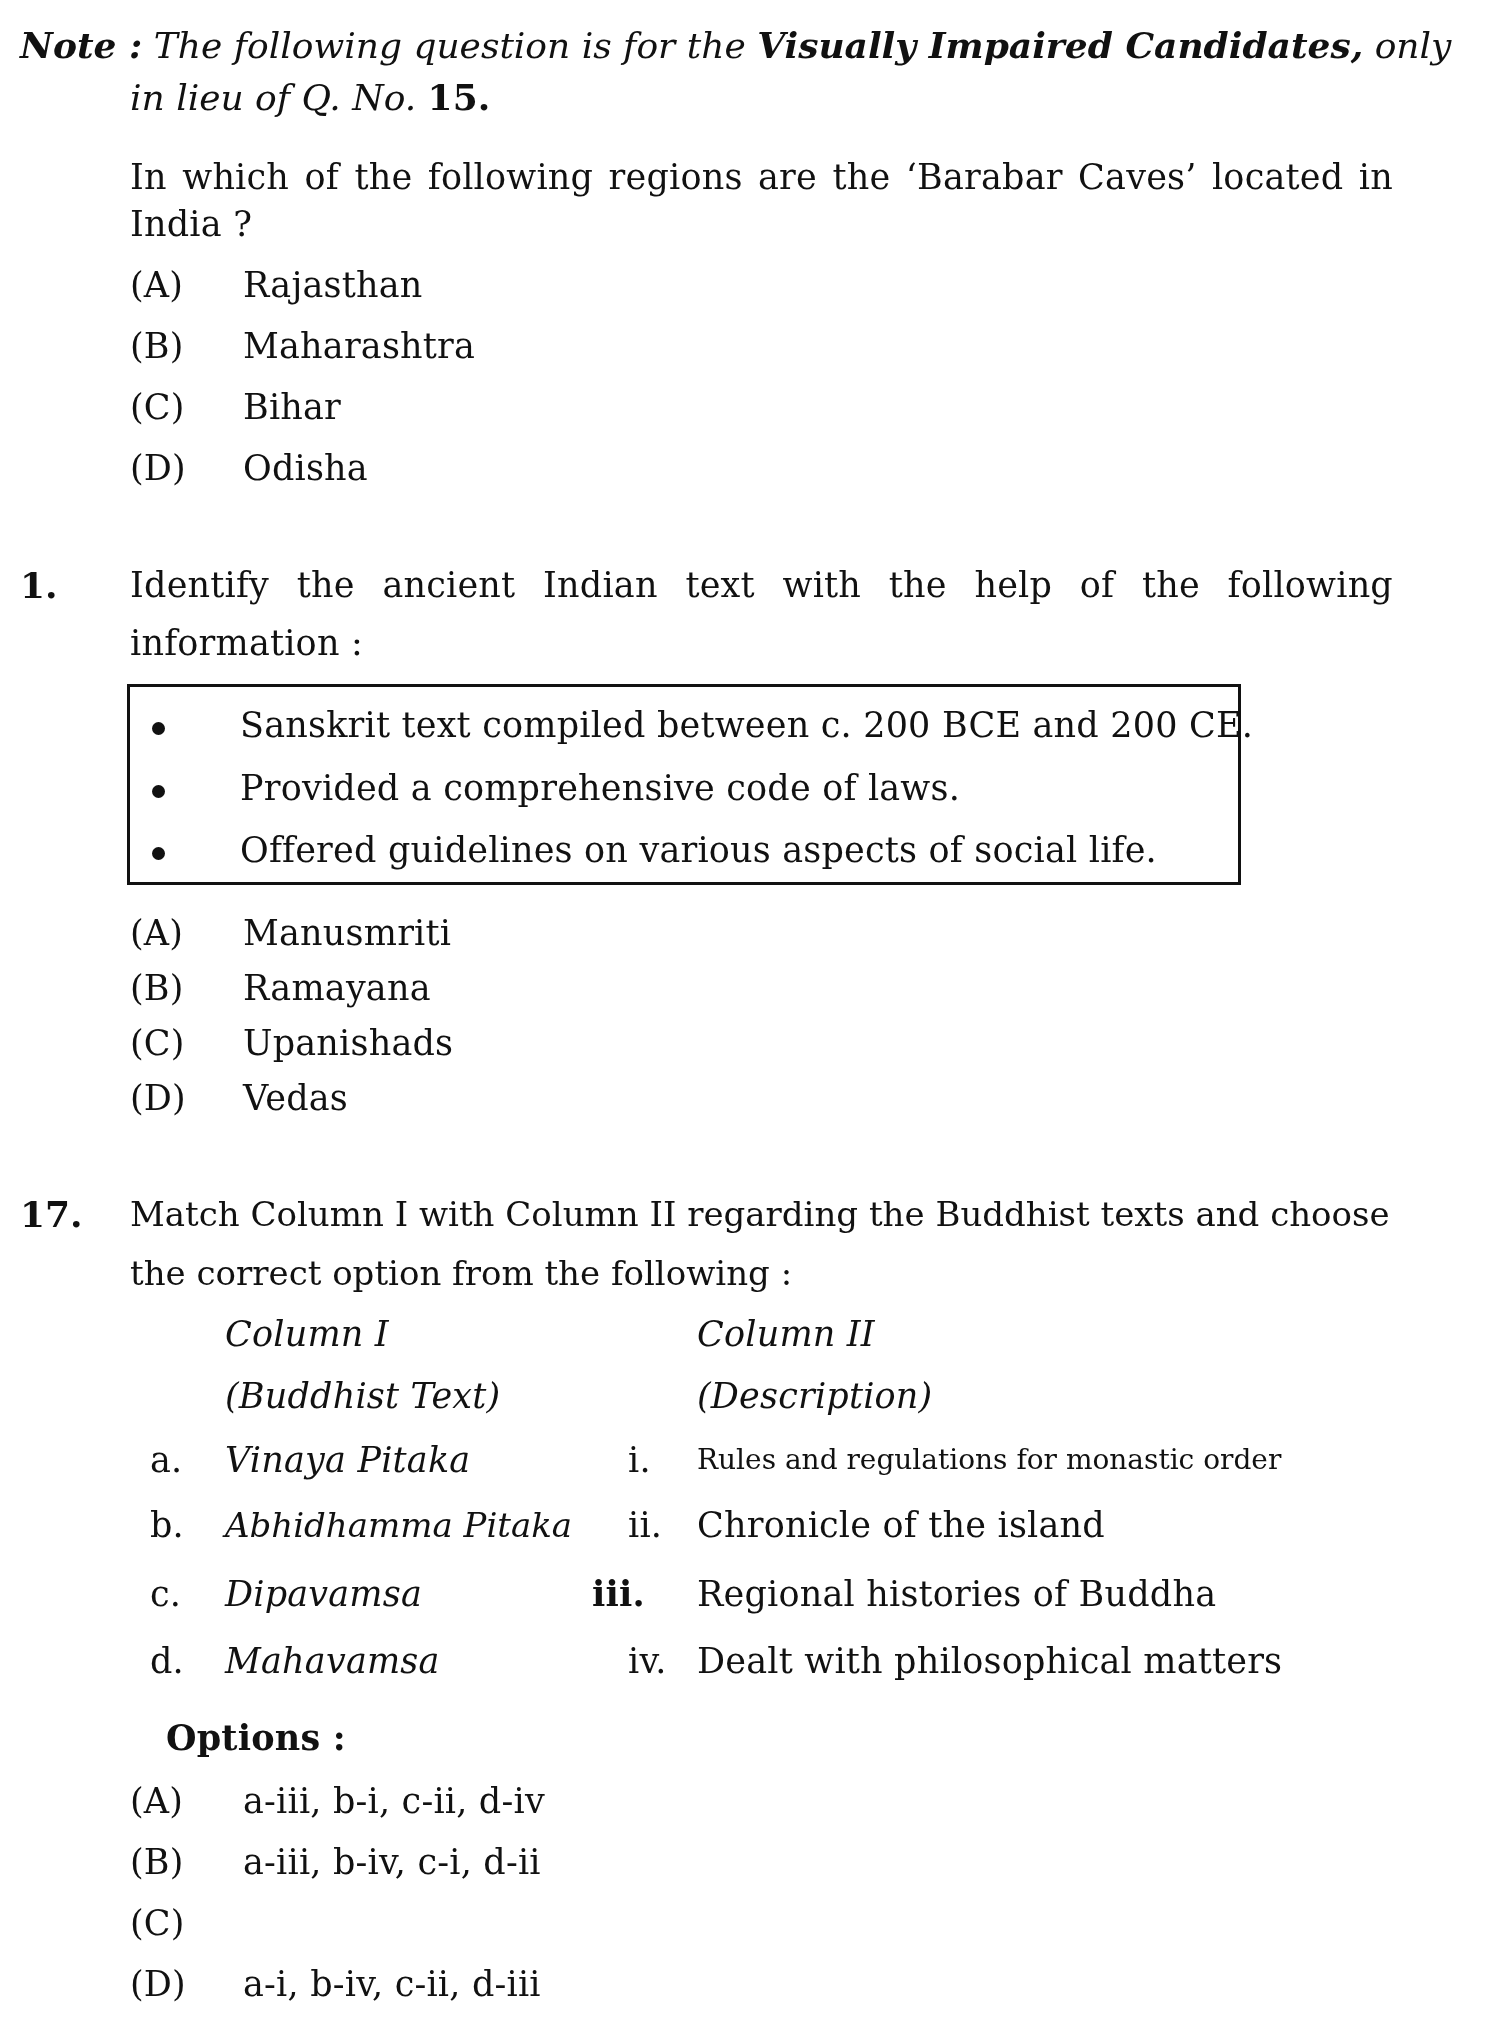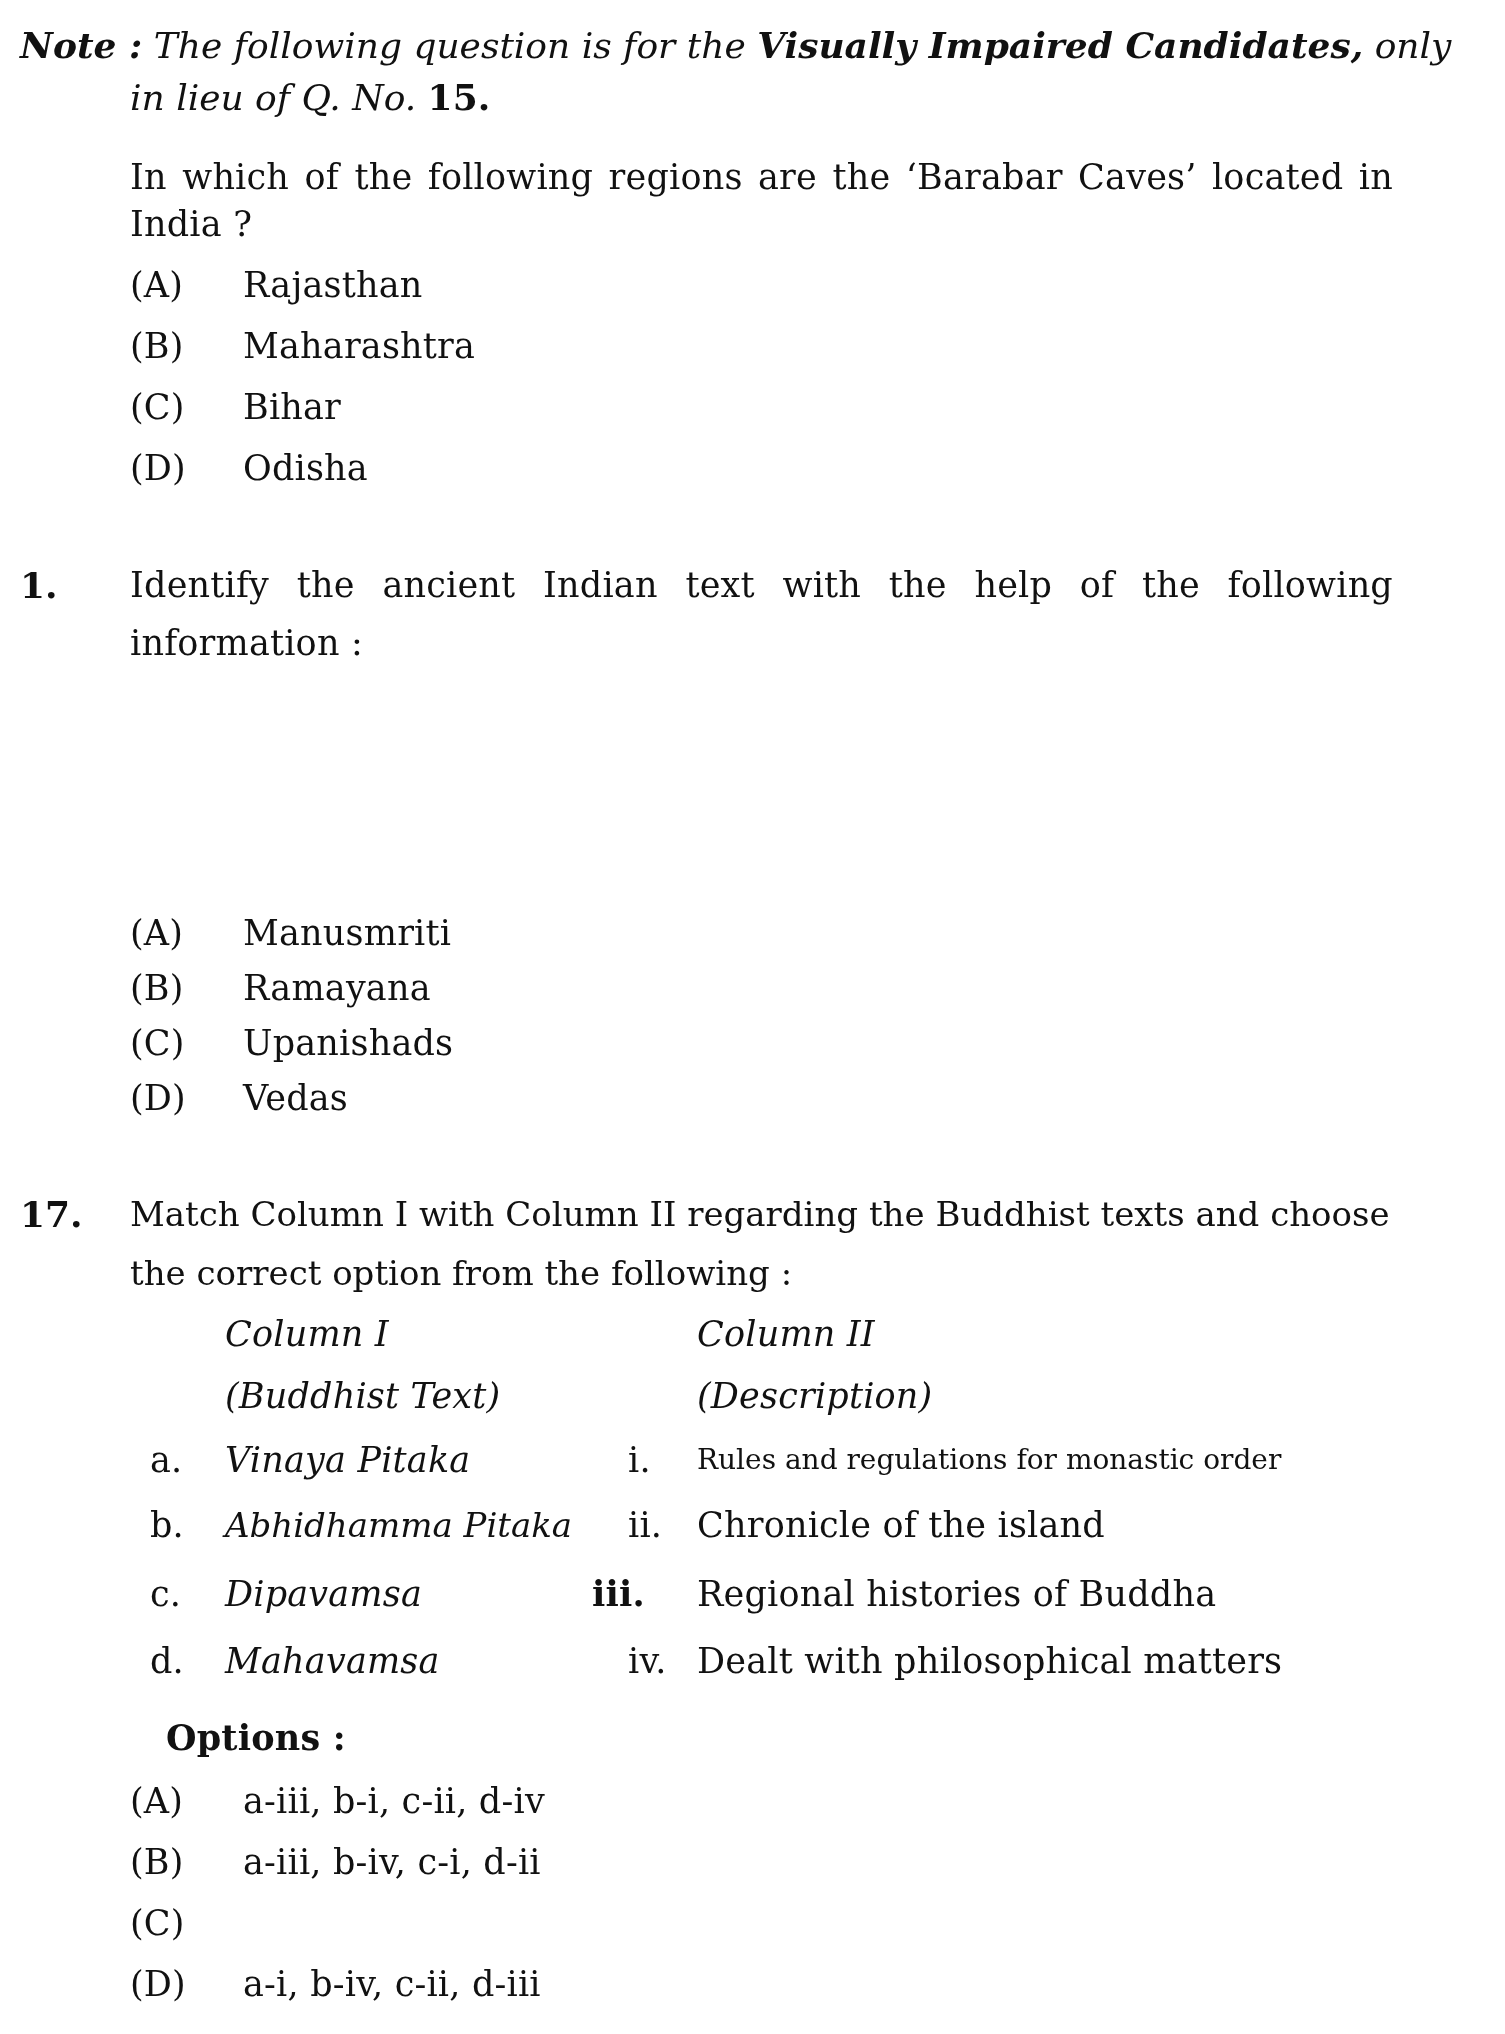--- a/index.html
+++ b/index.html
@@ -118,20 +118,28 @@
     <span>text</span>
     <span>with</span>
     <span>the</span>
     <span>help</span>
     <span>of</span>
     <span>the</span>
     <span>following</span>
   </div>
   <div class="abs txt" style="left:130px; top:622px;">information :</div>
 
+  <div class="fact-box">
+    <span class="bullet" style="left:22px; top:35px;"></span>
+    <span class="abs txt" style="left:110px; top:17px;">Sanskrit text compiled between c. 200 BCE and 200 CE.</span>
+    <span class="bullet" style="left:22px; top:98px;"></span>
+    <span class="abs txt" style="left:110px; top:80px;">Provided a comprehensive code of laws.</span>
+    <span class="bullet" style="left:22px; top:160px;"></span>
+    <span class="abs txt" style="left:110px; top:142px;">Offered guidelines on various aspects of social life.</span>
+  </div>
 
   <div class="abs txt" style="left:0; top:912px; width:800px; height:42px;">
     <span class="opt-letter">(A)</span>
     <span class="opt-text">Manusmriti</span>
   </div>
   <div class="abs txt" style="left:0; top:967px; width:800px; height:42px;">
     <span class="opt-letter">(B)</span>
     <span class="opt-text">Ramayana</span>
   </div>
   <div class="abs txt" style="left:0; top:1022px; width:800px; height:42px;">

